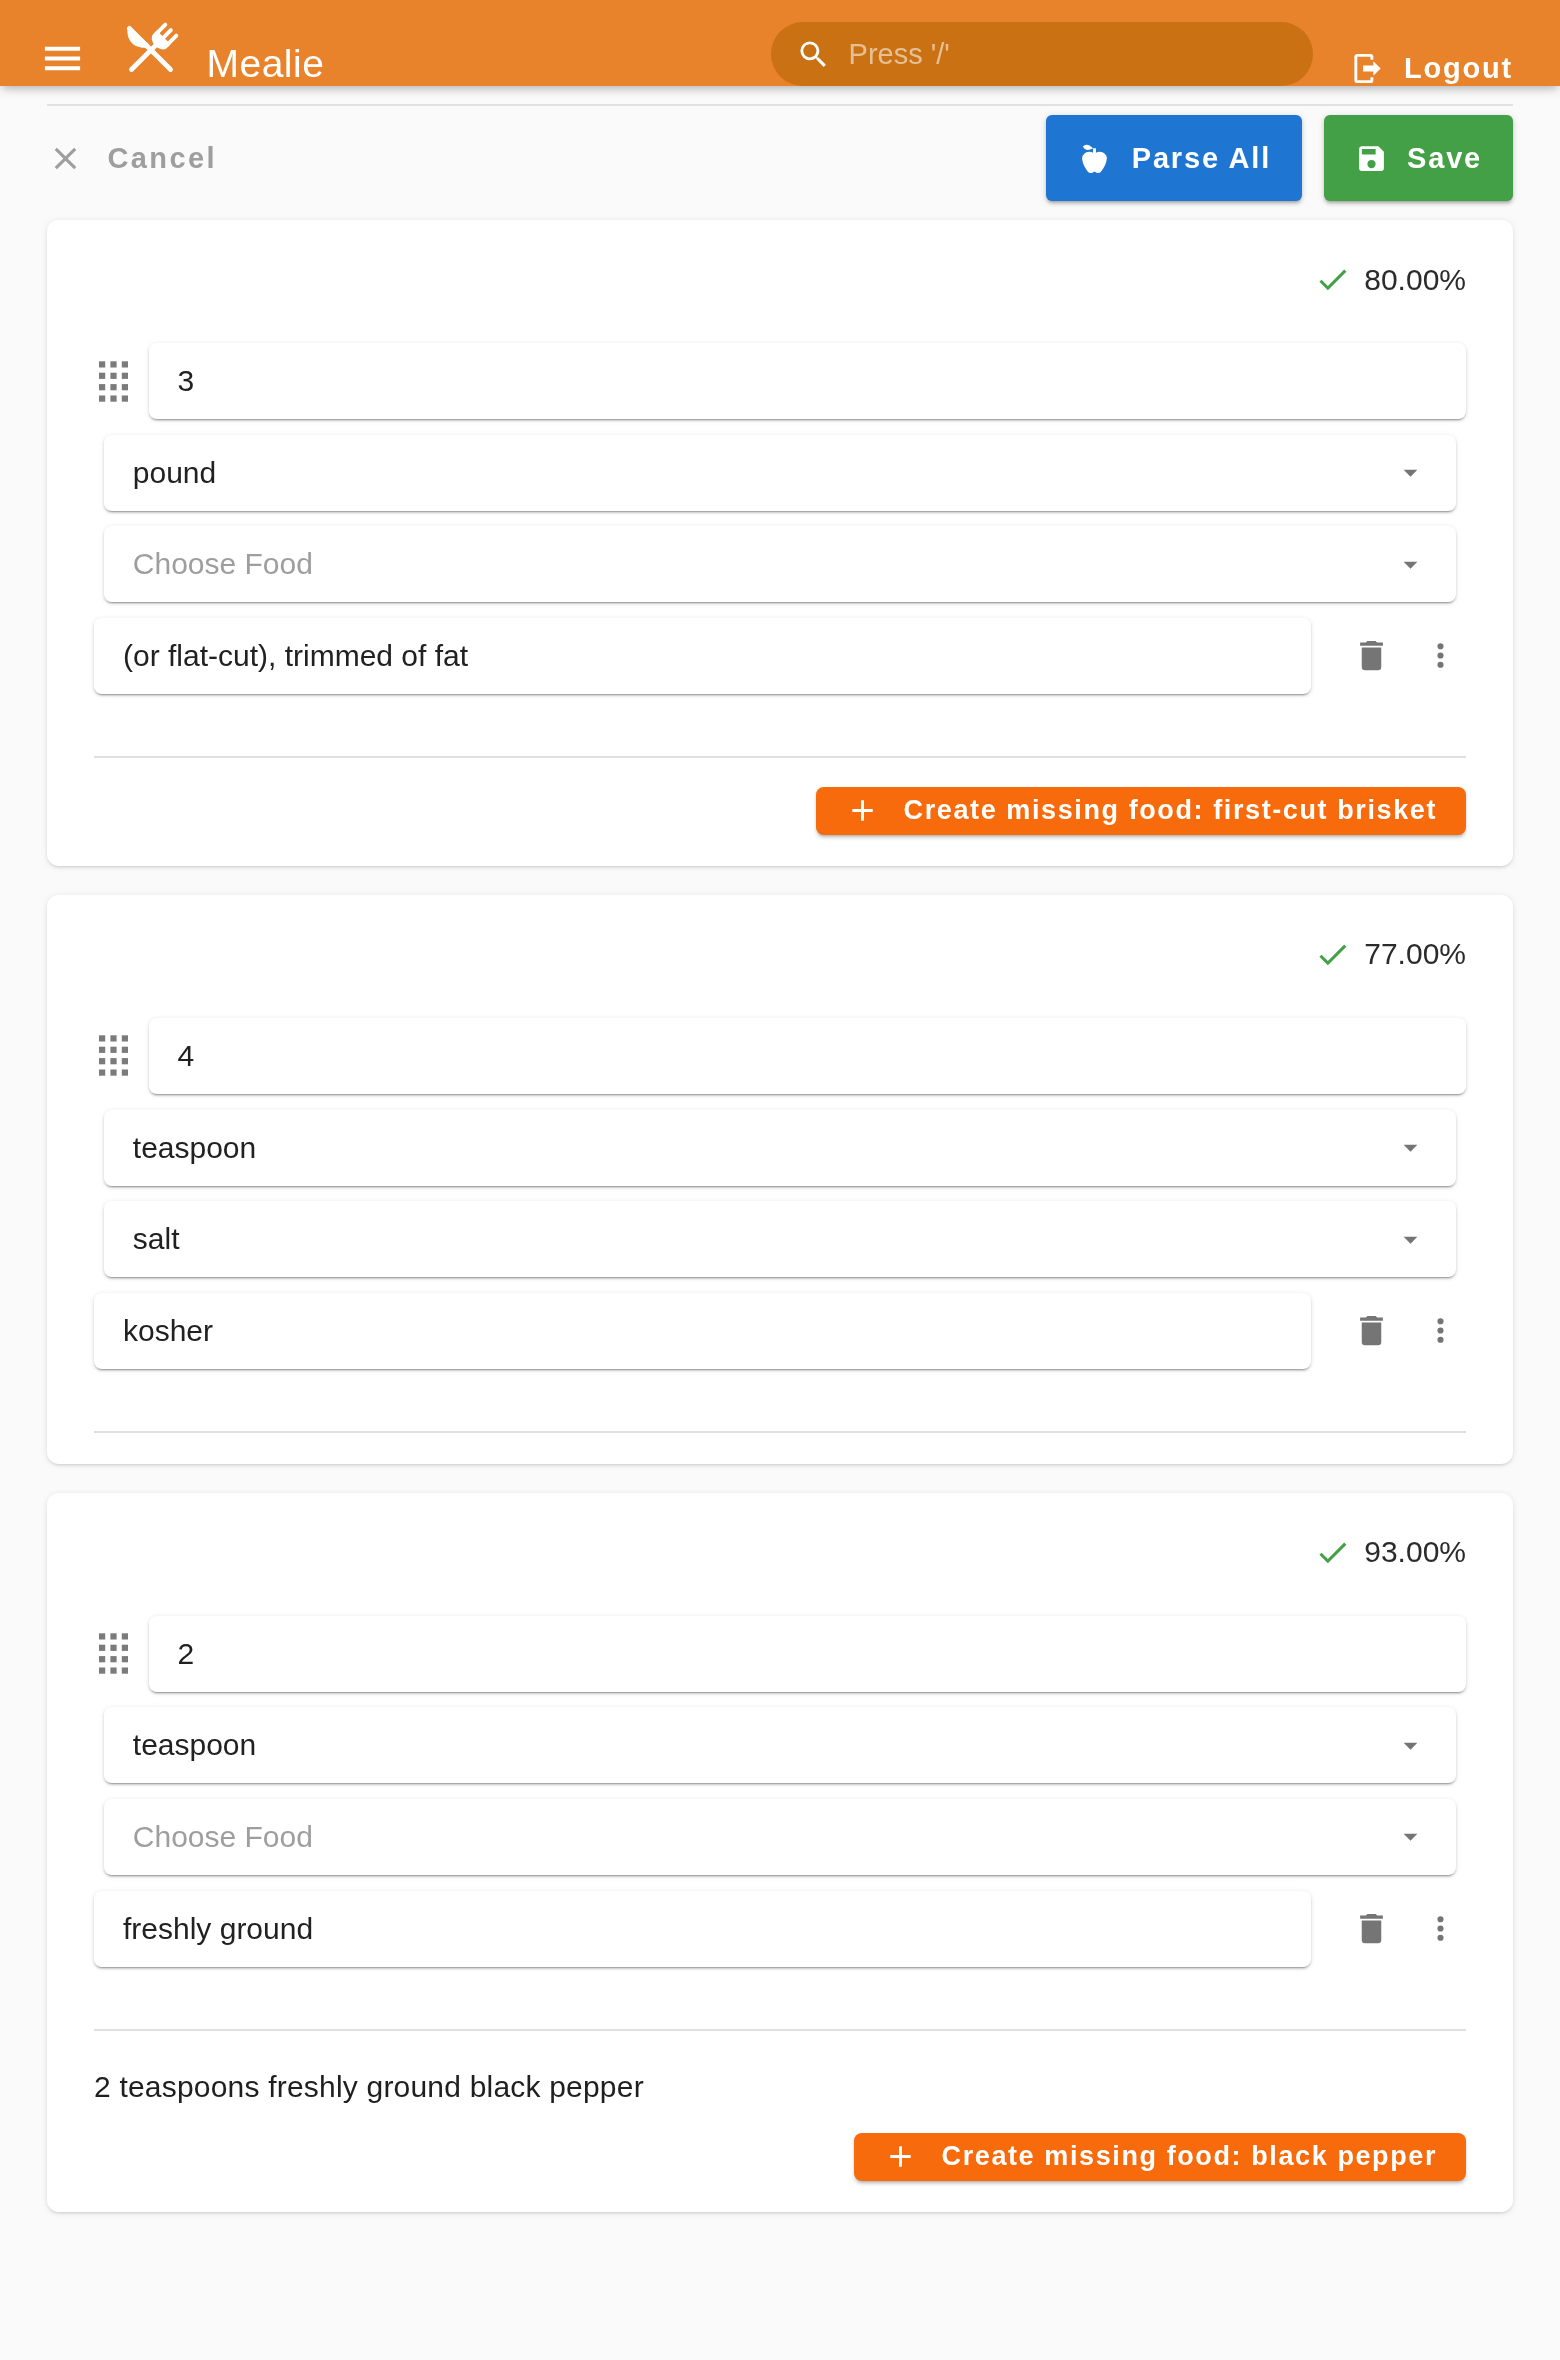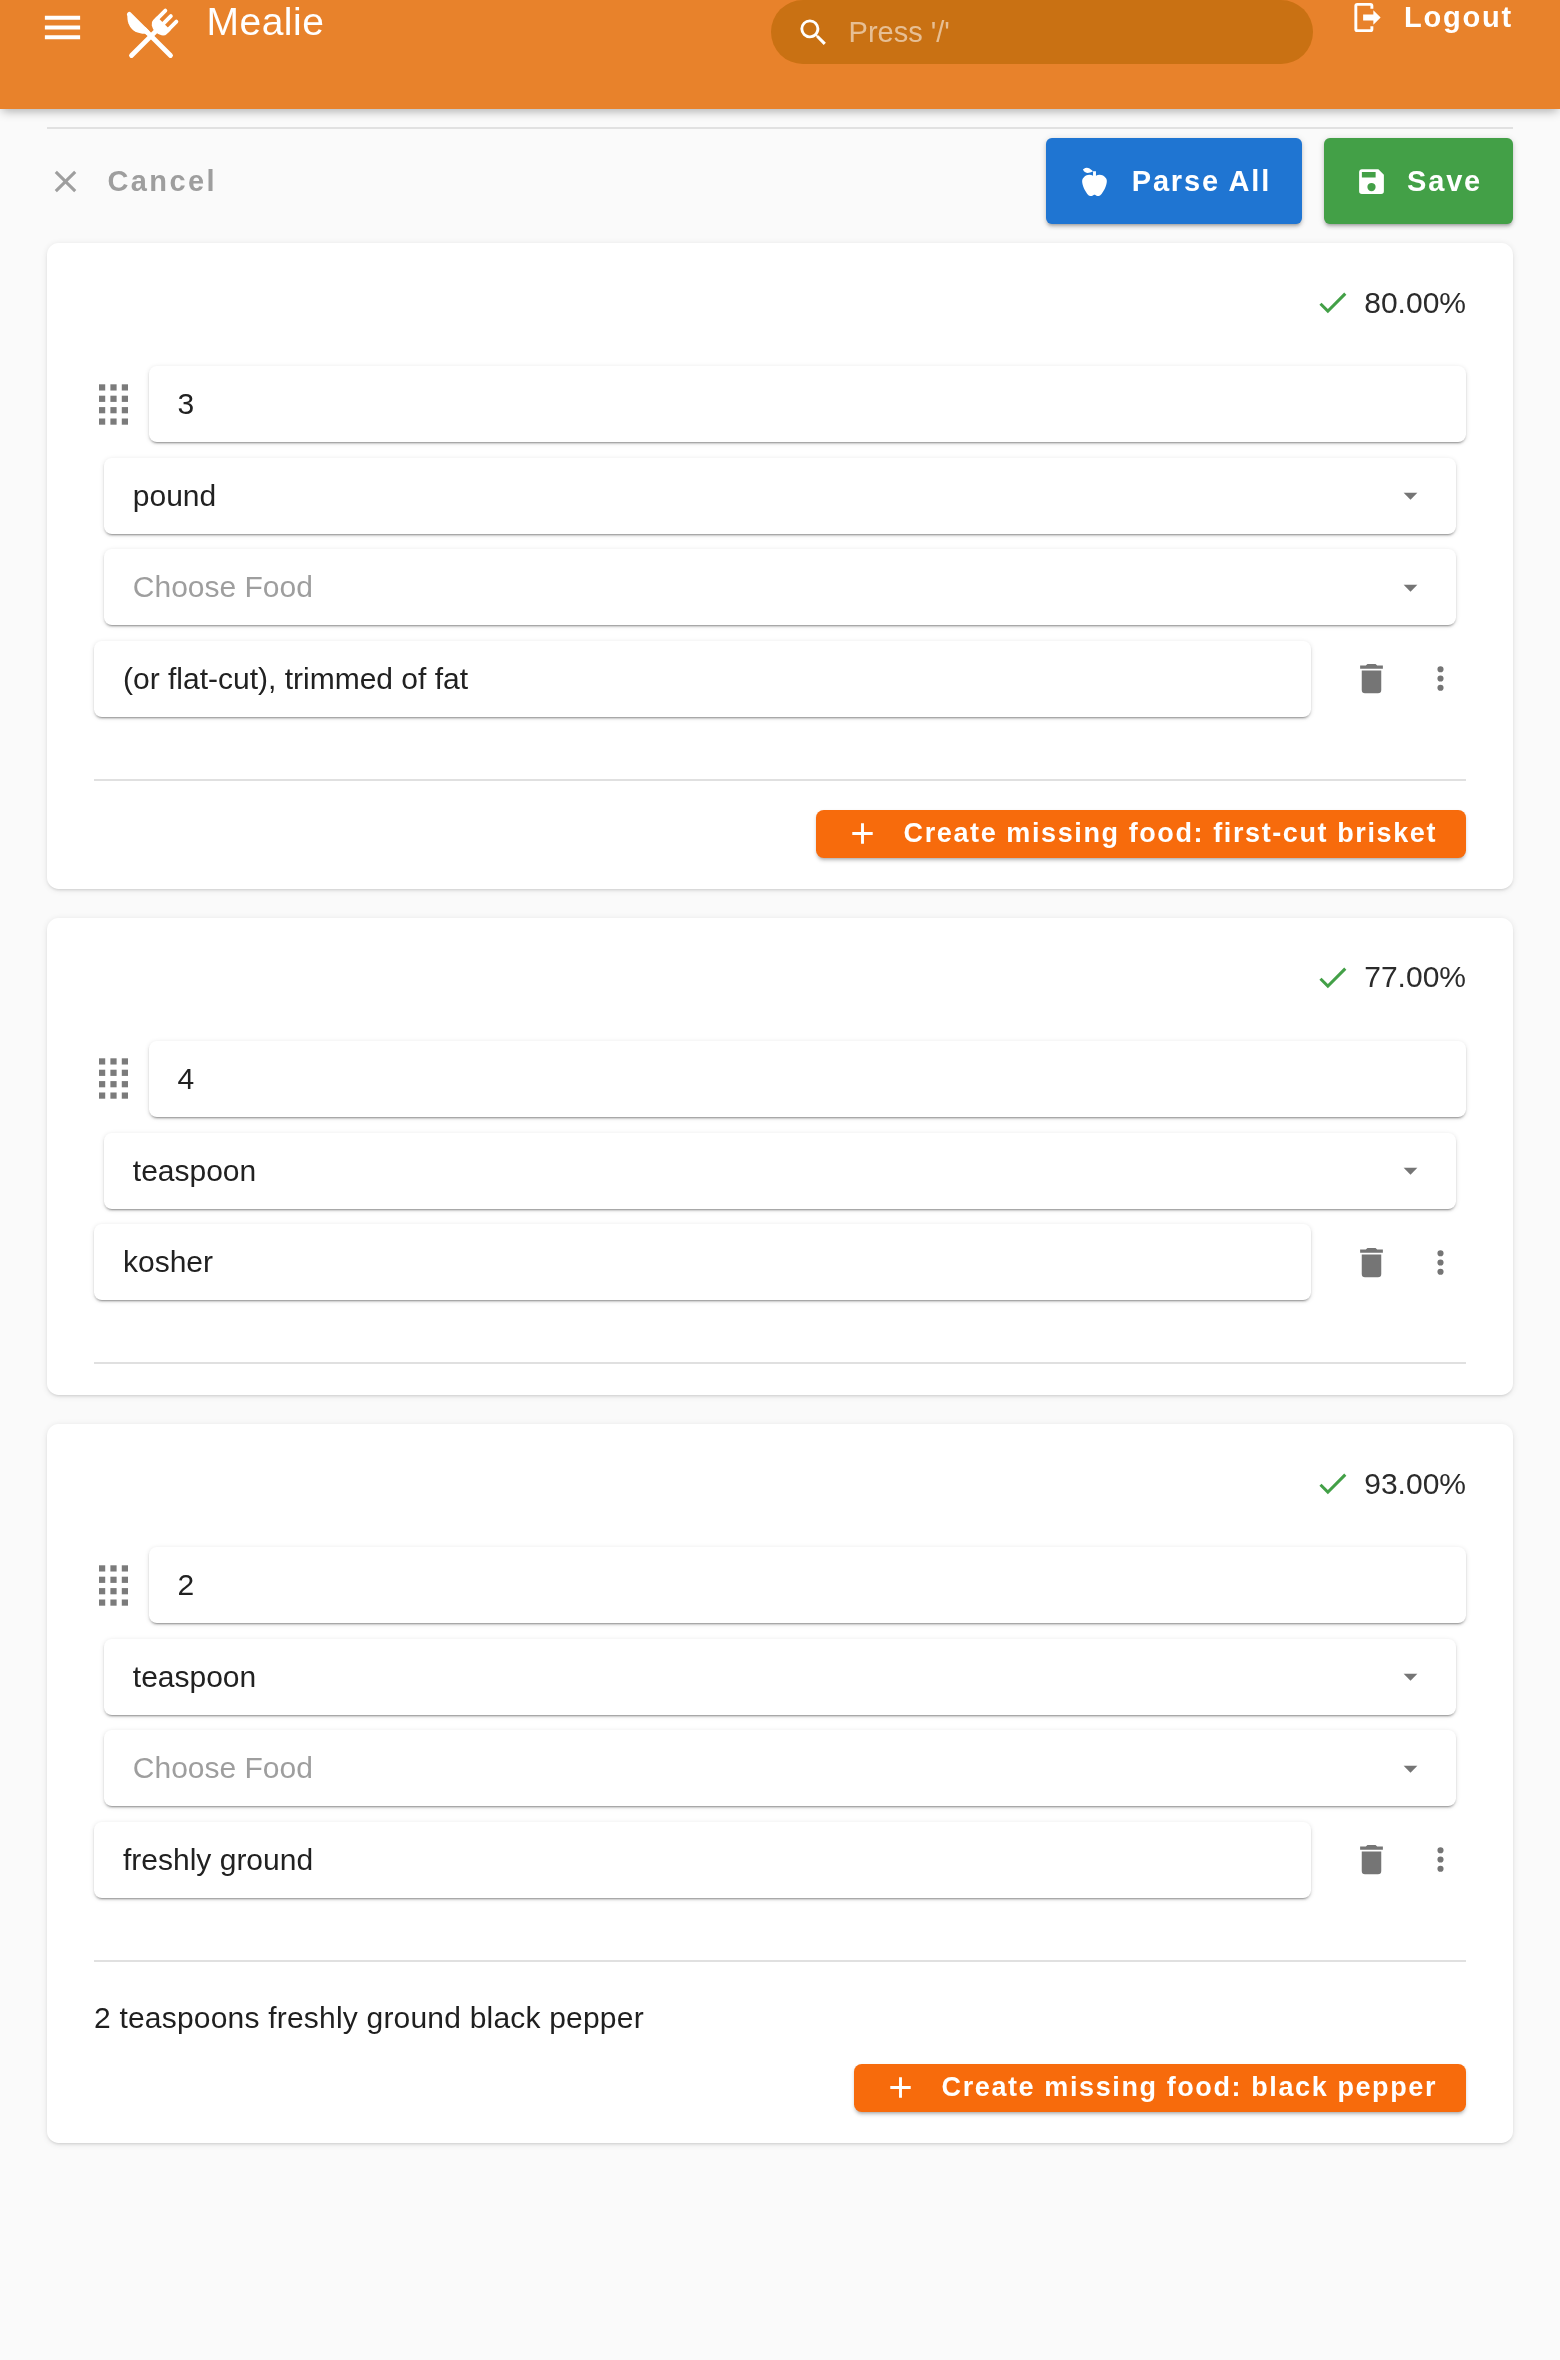--- a/index.html
+++ b/index.html
@@ -5,21 +5,21 @@
   * { margin: 0; padding: 0; box-sizing: border-box; }
   html, body { width: 1560px; height: 2360px; overflow: hidden; }
   body {
     font-family: "Liberation Sans", "DejaVu Sans", sans-serif;
     background: #FAFAFA;
     color: #212121;
   }
 
   
   .appbar {
-    height: 109px; background: #E8822B; display: flex; align-items: flex-start;
+    height: 86px; background: #E8822B; display: flex; align-items: flex-end;
     padding: 0 47px 0 35px;
     box-shadow: 0 3.9px 9.8px -2px rgba(0,0,0,.32);
     position: relative; z-index: 5;
   }
   .hamburger { width: 55px; height: 55px; display: flex; align-items: center; justify-content: center; cursor: pointer; }
   .logo { width: 72px; height: 72px; margin-left: 25px; display: flex; align-items: center; justify-content: center; }
   .app-title { color: #fff; font-size: 39px; font-weight: 500; margin-left: 19.5px; letter-spacing: 0.5px; }
   .searchbox {
     margin-left: auto; width: 542px; height: 64px; border-radius: 32px;
     background: #C97113; display: flex; align-items: center; padding: 12px 25px;
@@ -262,20 +262,26 @@
       <div class="solo">
         <input value="4" style="">
       </div>
     </div>
     <div class="solo select-row">
       <span class="sel-text">teaspoon</span>
       <svg width="33" height="33" viewBox="0 0 24 24">
           <path fill="#757575" d="M7,10L12,15L17,10H7Z"></path>
         </svg>
     </div>
+    <div class="solo select-row">
+      <span class="sel-text">salt</span>
+      <svg width="33" height="33" viewBox="0 0 24 24">
+          <path fill="#757575" d="M7,10L12,15L17,10H7Z"></path>
+        </svg>
+    </div>
     <div class="note-row">
       <div class="solo">
         <input value="kosher" style="">
       </div>
       <div class="icon-btn">
         <svg width="39" height="39" viewBox="0 0 24 24">
             <path fill="#757575" d="M19,4H15.5L14.5,3H9.5L8.5,4H5V6H19M6,19A2,2 0 0,0 8,21H16A2,2 0 0,0 18,19V7H6V19Z"></path>
           </svg>
       </div>
       <div class="gap"></div>

